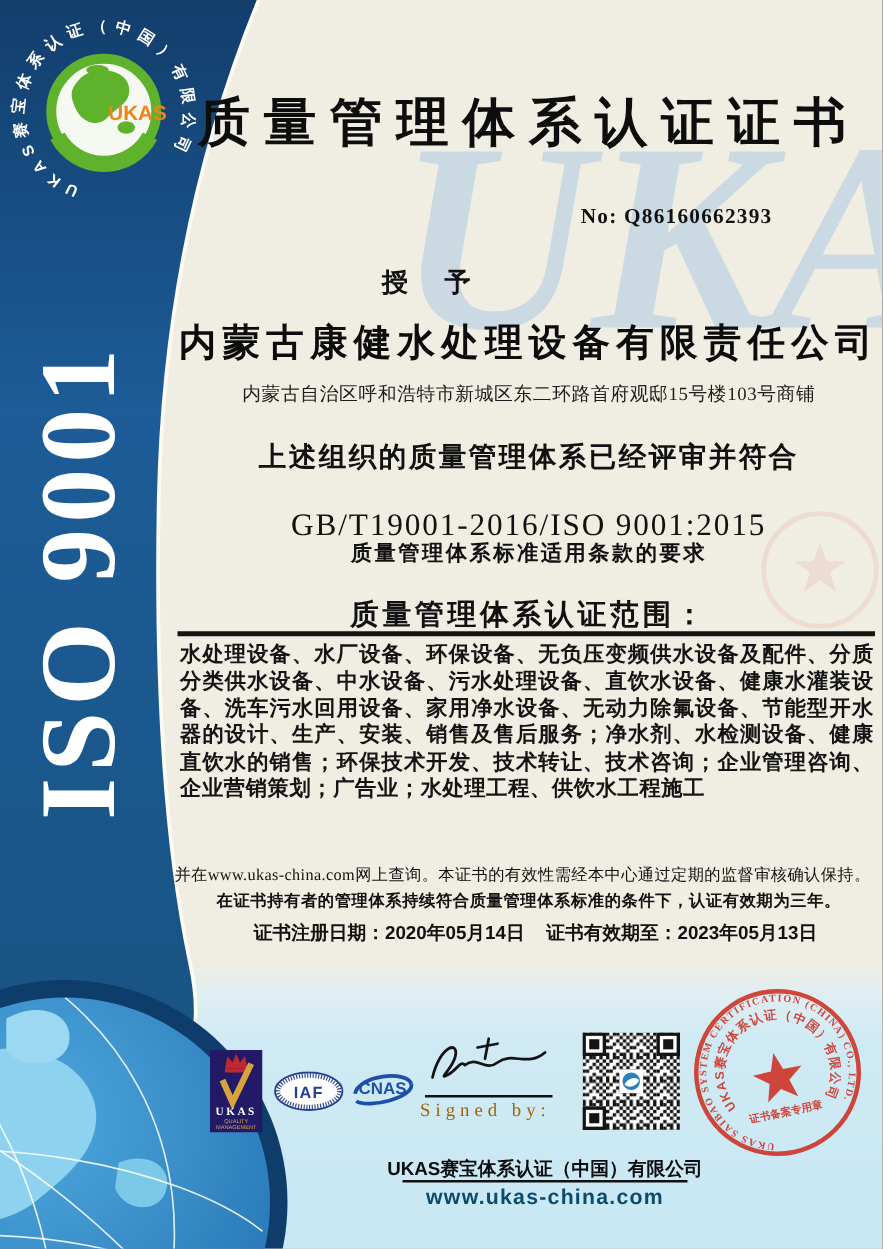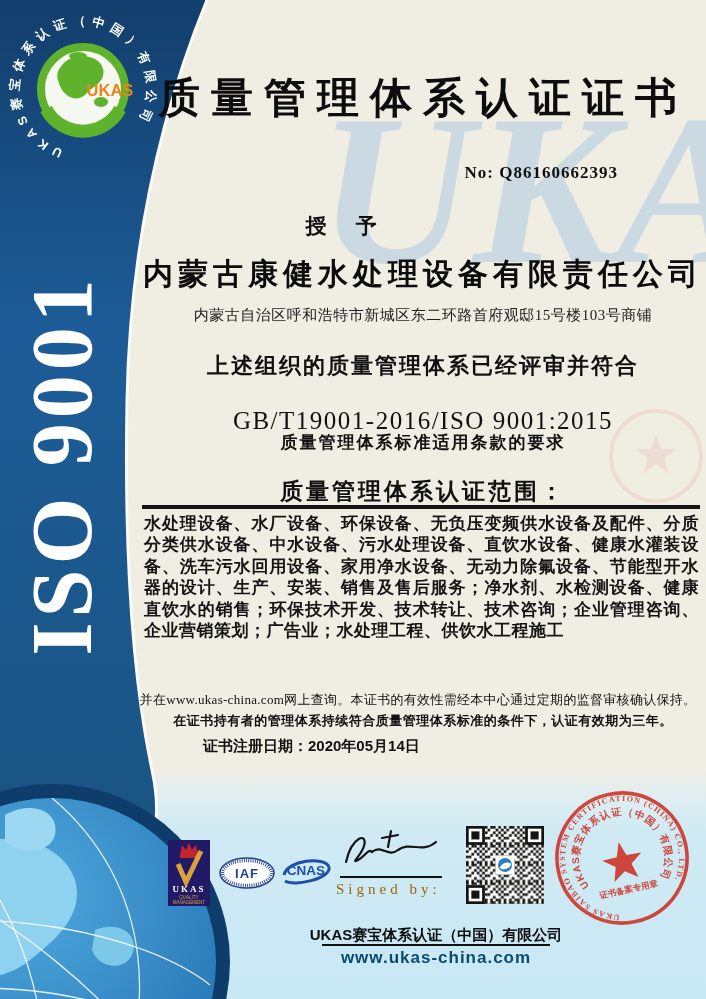--- a/index.html
+++ b/index.html
@@ -148,20 +148,23 @@
   <div class="abs ctr scope-head">质量管理体系认证范围：</div>
   <div class="abs scope-rule"></div>
   <div class="abs scope-text">水处理设备、水厂设备、环保设备、无负压变频供水设备及配件、分质分类供水设备、中水设备、污水处理设备、直饮水设备、健康水灌装设备、洗车污水回用设备、家用净水设备、无动力除氟设备、节能型开水器的设计、生产、安装、销售及售后服务；净水剂、水检测设备、健康直饮水的销售；环保技术开发、技术转让、技术咨询；企业管理咨询、企业营销策划；广告业；水处理工程、供饮水工程施工</div>
 
   <div class="abs ctr note1">在证书持有者的管理体系持续符合质量管理体系标准的条件下，认证有效期为三年。</div>
   <div class="abs ctr note2">并在www.ukas-china.com网上查询。本证书的有效性需经本中心通过定期的监督审核确认保持。</div>
 
   <div class="abs date-issue">
     <span>证书注册日期：</span><span>2020年05月14日</span>
   </div>
+  <div class="abs date-expiry">
+    <span>证书有效期至：</span><span>2023年05月13日</span>
+  </div>
 
   <svg class="abs faint-seal" viewBox="0 0 100 100">
     <circle cx="50" cy="50" r="45" fill="none" stroke="#cf3a2e" stroke-width="4"></circle>
     <path d="M50,28 L55,43 L71,43 L58,52 L63,68 L50,58 L37,68 L42,52 L29,43 L45,43 Z" fill="#cf3a2e"></path>
   </svg>
 
   <svg class="abs ukas-badge" viewBox="0 0 42 66">
     <rect x="0" y="0" width="42" height="66" fill="#221a66"></rect>
     <path d="M12,15 L14,5 L18,10 L21,3 L24,10 L28,5 L30,15 Z" fill="#c4262e"></path>
     <rect x="12" y="15" width="18" height="3" fill="#c4262e"></rect>

